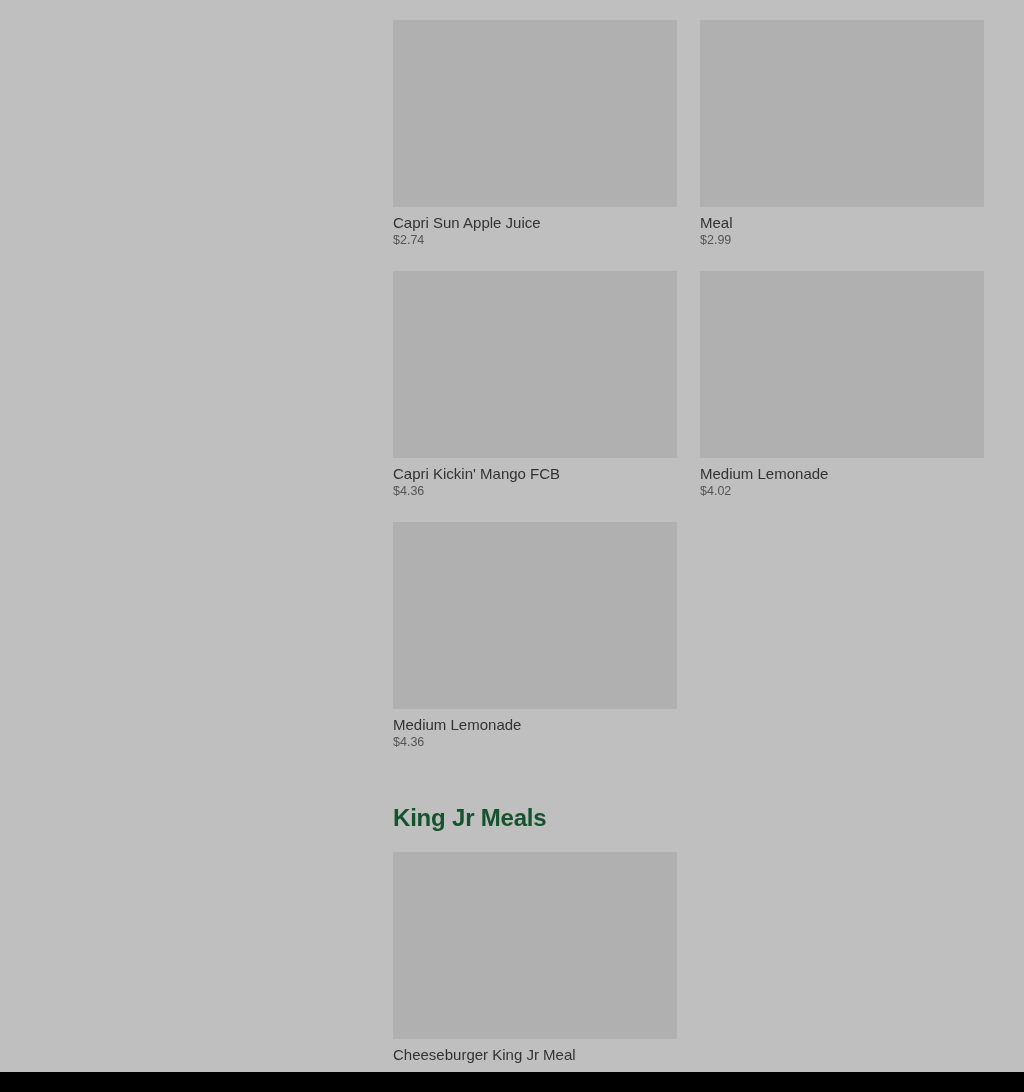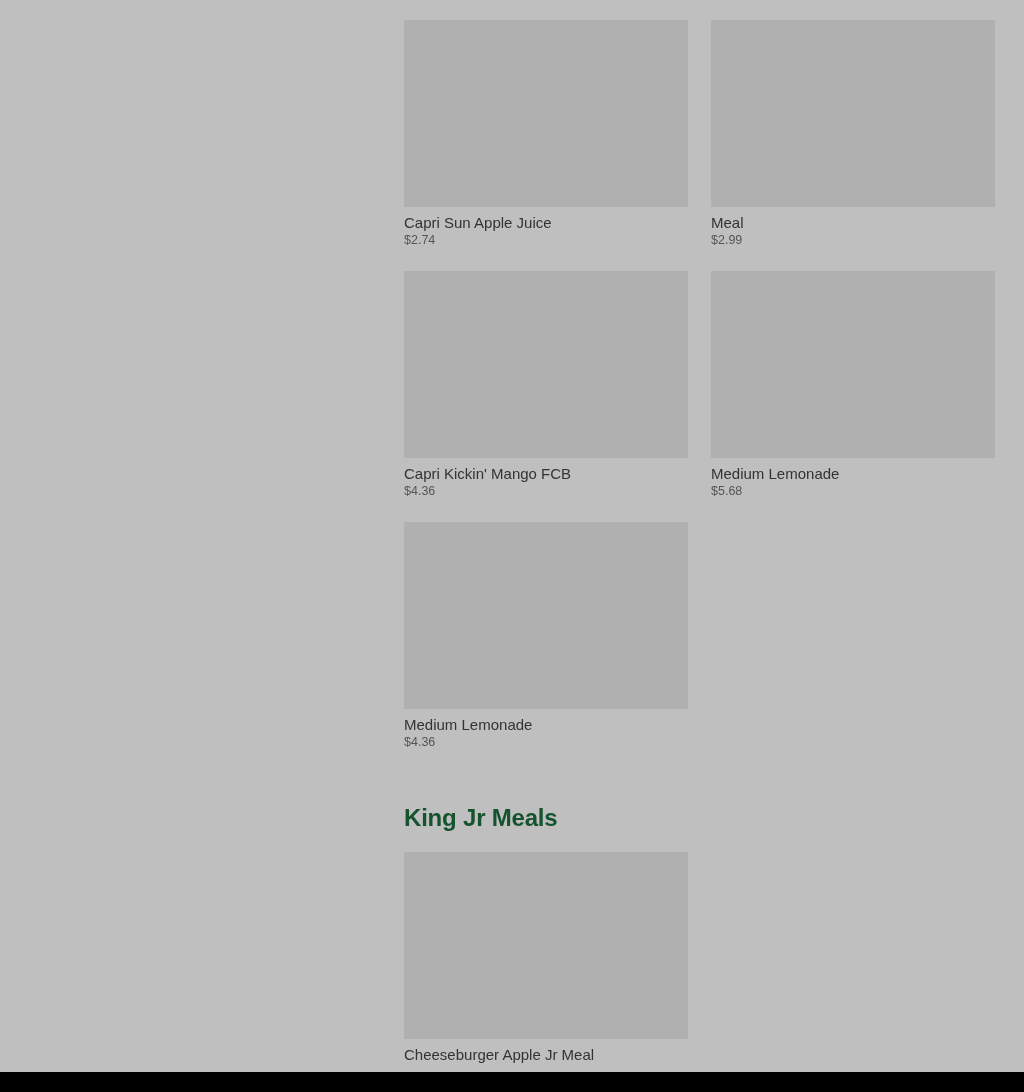--- a/index.html
+++ b/index.html
@@ -20,21 +20,21 @@
     left: 0;
     top: 0;
     width: 1024px;
     height: 1092px;
     background: #bfbfbf;
   }
 
   
   #content-column {
     position: absolute;
-    left: 404px;
+    left: 393px;
     top: 0;
     width: 591px;
     height: 860px;
   }
 
   .product-grid {
     display: grid;
     grid-template-columns: 284px 284px;
     column-gap: 23px;
     row-gap: 0px;
@@ -141,21 +141,21 @@
 
       <div class="product-card">
         <div class="product-thumb"></div>
         <div class="product-name">Capri Kickin' Mango FCB</div>
         <div class="product-price">$4.36</div>
       </div>
 
       <div class="product-card">
         <div class="product-thumb"></div>
         <div class="product-name">Medium Lemonade</div>
-        <div class="product-price">$5.68</div>
+        <div class="product-price">$4.02</div>
       </div>
 
       <div class="card-spacer"></div>
       <div class="card-spacer"></div>
 
       <div class="product-card">
         <div class="product-thumb"></div>
         <div class="product-name">Medium Lemonade</div>
         <div class="product-price">$4.36</div>
       </div>
@@ -163,21 +163,21 @@
       <div class="empty-cell"></div>
 
     </div>
 
     <div class="section-heading" style="margin-top:54px;">King Jr Meals</div>
 
     <div class="product-grid" style="margin-top:20px;">
 
       <div class="product-card">
         <div class="product-thumb"></div>
-        <div class="product-name">Cheeseburger Apple Jr Meal</div>
+        <div class="product-name">Cheeseburger King Jr Meal</div>
         <div class="product-price"></div>
       </div>
 
 
     </div>
 
   </div>
 
   <div id="bottom-bar"></div>
 

